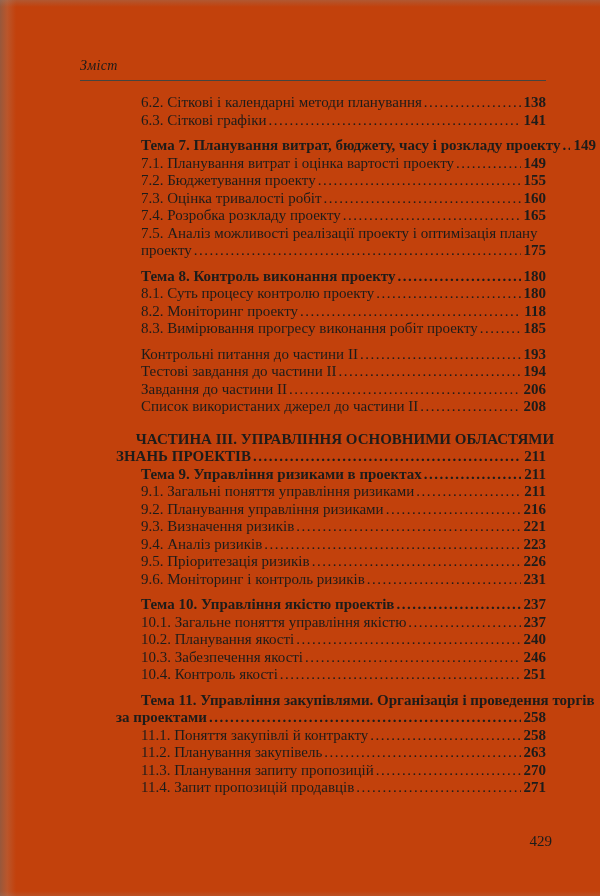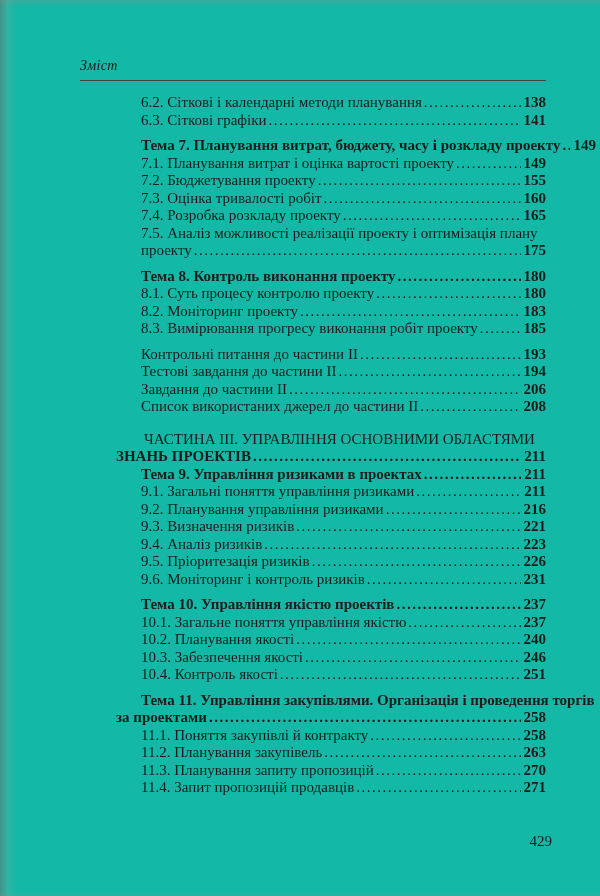--- a/index.html
+++ b/index.html
@@ -7,21 +7,21 @@
   body {
     background: #fbfaf7;
     font-family: "Liberation Serif", "DejaVu Serif", serif;
     color: #1d1c1a;
     overflow: hidden;
   }
   .sheet {
     position: relative;
     width: 600px;
     height: 896px;
-    background: #14b8a6;
+    background: #c2410c;
     overflow: hidden;
   }
   
   .edge-left {
     position: absolute; left: 0; top: 0; bottom: 0; width: 16px;
     background: linear-gradient(90deg, rgba(110,110,106,0.50), rgba(160,160,154,0.22) 45%, rgba(200,200,194,0) 100%);
     pointer-events: none;
   }
   .edge-top {
     position: absolute; left: 0; top: 0; right: 0; height: 7px;
@@ -49,21 +49,21 @@
   }
   .toc { font-size: 15px; margin-left: 36px; }
   .row {
     display: flex;
     align-items: baseline;
     line-height: 17.5px;
   }
   .row.section, .row.section-cont { padding-left: 25px; }
   .row.chapter { padding-left: 25px; font-weight: bold; }
   .row.chapter-cont { padding-left: 0; font-weight: bold; justify-content: space-between; }
-  .row.part { padding-left: 28px; font-weight: normal; margin-top: 15px; }
+  .row.part { padding-left: 28px; font-weight: bold; margin-top: 15px; justify-content: center; }
   .row.part-cont { padding-left: 0; font-weight: bold; }
   .row.gap { margin-top: 8px; }
   .txt { flex: 0 1 auto; white-space: nowrap; }
   .dots {
     flex: 1 1 auto;
     min-width: 8px;
     overflow: hidden;
     white-space: nowrap;
     margin: 0 3px 0 2px;
   }
@@ -143,21 +143,21 @@
           <span class="pg">180</span>
         </div>
         <div class="row section">
           <span class="txt">8.1. Суть процесу контролю проекту</span>
           <span class="dots"></span>
           <span class="pg">180</span>
         </div>
         <div class="row section">
           <span class="txt">8.2. Моніторинг проекту</span>
           <span class="dots"></span>
-          <span class="pg">183</span>
+          <span class="pg">118</span>
         </div>
         <div class="row section">
           <span class="txt">8.3. Вимірювання прогресу виконання робіт проекту</span>
           <span class="dots"></span>
           <span class="pg">185</span>
         </div>
         <div class="row section gap">
           <span class="txt">Контрольні питання до частини II</span>
           <span class="dots"></span>
           <span class="pg">193</span>

